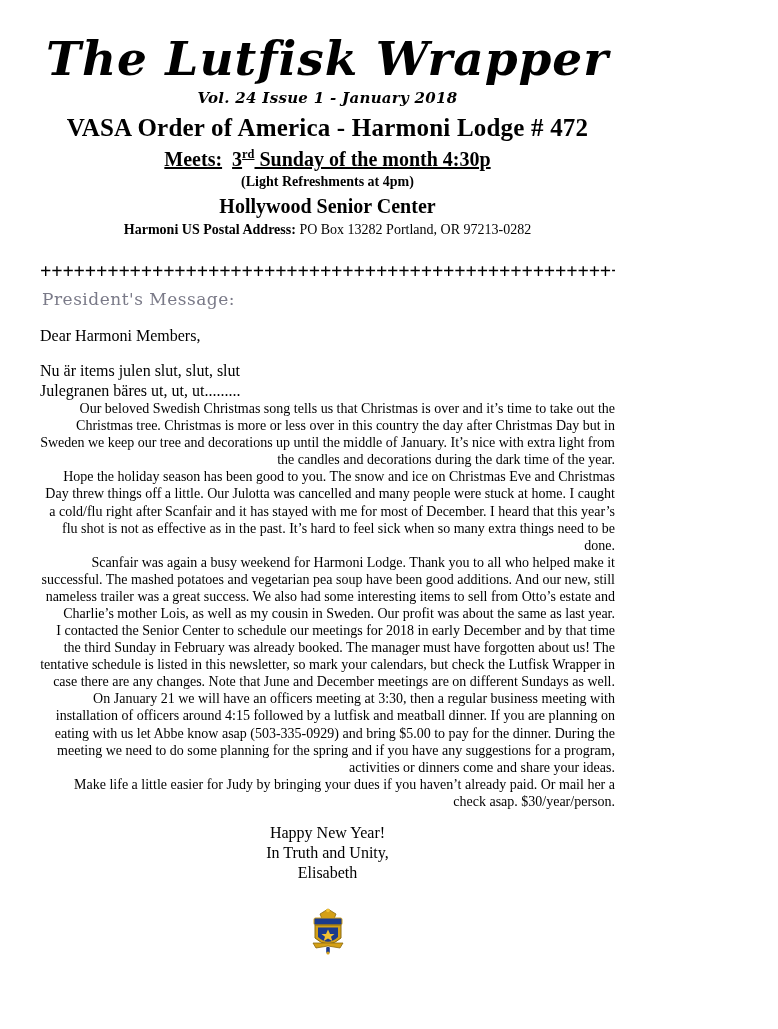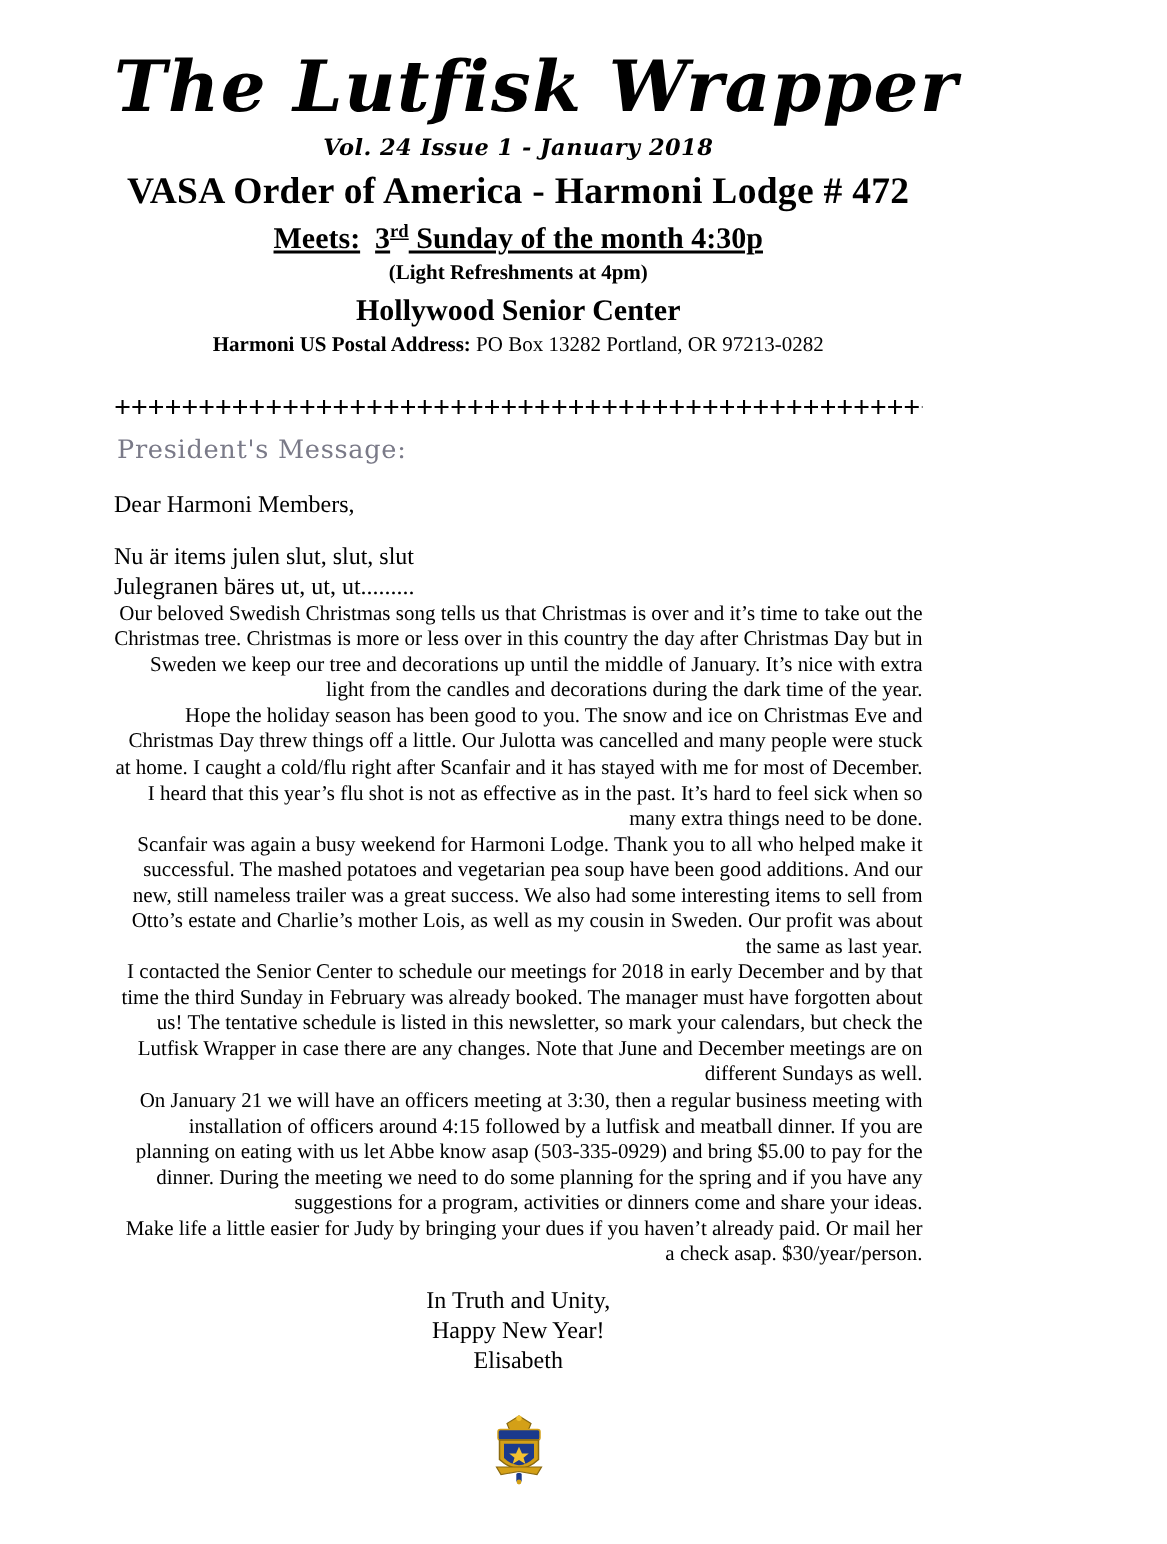--- a/index.html
+++ b/index.html
@@ -12,21 +12,21 @@
     height: 1029px;
     font-family: "Liberation Serif", serif;
     color: #000000;
     position: relative;
     overflow: hidden;
   }
   .page {
     width: 667px;
     height: 1029px;
     box-sizing: border-box;
-    padding: 28px 52px 10px 76px;
+    padding: 28px 52px 10px 40px;
     position: relative;
   }
 
   
   .masthead {
     text-align: center;
   }
   .paper-title {
     font-family: "DejaVu Serif", serif;
     font-style: italic;
@@ -195,22 +195,22 @@
     </div>
 
     <p class="para">Our beloved Swedish Christmas song tells us that Christmas is over and it’s time to take out the Christmas tree. Christmas is more or less over in this country the day after Christmas Day but in Sweden we keep our tree and decorations up until the middle of January. It’s nice with extra light from the candles and decorations during the dark time of the year.</p>
     <p class="para">Hope the holiday season has been good to you. The snow and ice on Christmas Eve and Christmas Day threw things off a little. Our Julotta was cancelled and many people were stuck at home.  I caught a cold/flu right after Scanfair and it has stayed with me for most of December. I heard that this year’s flu shot is not as effective as in the past. It’s hard to feel sick when so many extra things need to be done.</p>
     <p class="para">Scanfair was again a busy weekend for Harmoni Lodge. Thank you to all who helped make it successful. The mashed potatoes and vegetarian pea soup have been good additions. And our new, still nameless trailer was a great success. We also had some interesting items to sell from Otto’s estate and Charlie’s mother Lois, as well as my cousin in Sweden. Our profit was about the same as last year.</p>
     <p class="para">I contacted the Senior Center to schedule our meetings for 2018 in early December and by that time the third Sunday in February was already booked. The manager must have forgotten about us! The tentative schedule is listed in this newsletter, so mark your calendars, but check the Lutfisk Wrapper in case there are any changes. Note that June and December meetings are on different Sundays as well.</p>
     <p class="para">On January 21 we will have an officers meeting at 3:30, then a regular business meeting  with installation of officers around 4:15 followed by a lutfisk and meatball dinner.  If you are planning on eating with us let Abbe know asap (503-335-0929) and bring $5.00 to pay for the dinner. During the meeting we need to do some planning for the spring and if you have any suggestions for a program, activities or dinners come and share your ideas.</p>
     <p class="para">Make life a little easier for Judy by bringing your dues if you haven’t already paid. Or mail her a check asap. $30/year/person.</p>
 
     <div class="closing">
+      <div>Happy New Year!</div>
       <div>In Truth and Unity,</div>
-      <div>Happy New Year!</div>
       <div>Elisabeth</div>
     </div>
   </div>
 
   <div class="emblem-wrap">
     <span class="emblem">
       <svg width="42" height="48" viewBox="0 0 42 48" xmlns="http://www.w3.org/2000/svg">
 
         <path d="M13 7 L21 2 L29 7 L27 12 L15 12 Z" fill="#d4a017" stroke="#8a6a10" stroke-width="0.8"></path>
         <circle cx="21" cy="3.5" r="1.8" fill="#f2c230"></circle>

